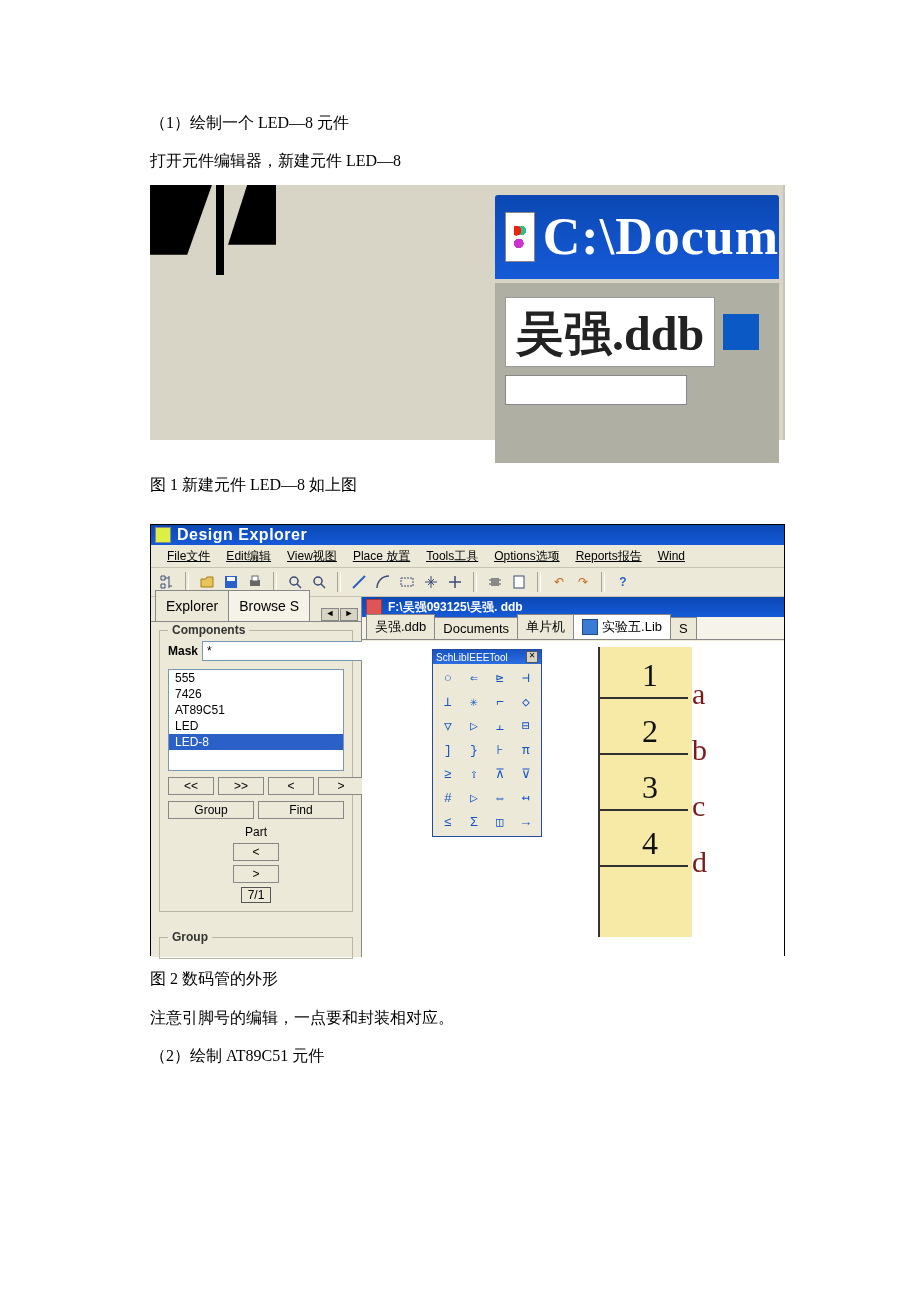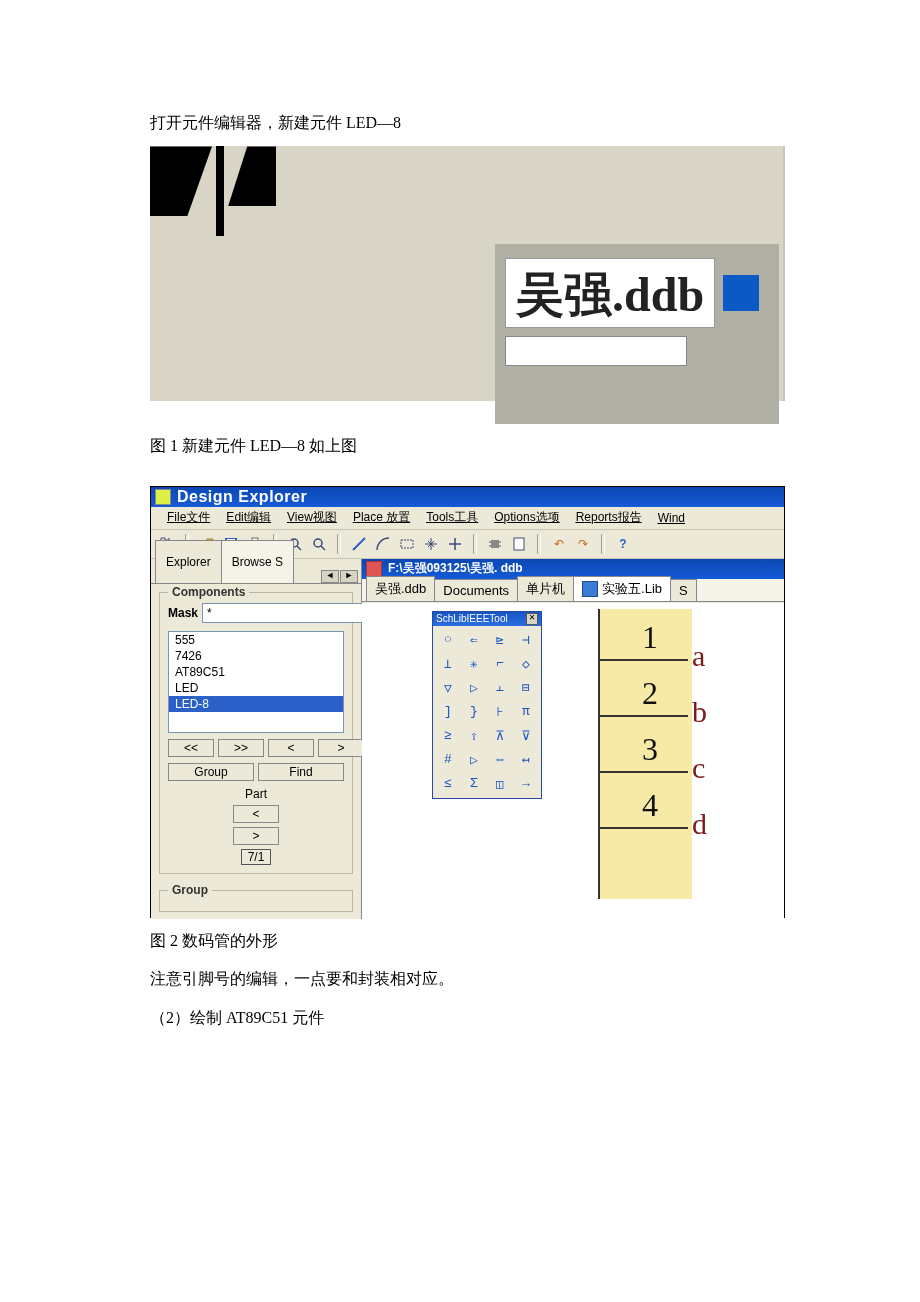--- a/index.html
+++ b/index.html
@@ -181,32 +181,32 @@
     border-bottom: 1px solid #888;
     height: 22px;
     align-items: flex-end;
     padding-left: 4px;
     gap: 0;
   }
   .shot2 .toptab {
     background: #ece9d8;
     border: 1px solid #888;
     border-bottom: none;
-    padding: 14px 10px;
-    font-size: 12px;
+    padding: 7px 10px;
+    font-size: 14px;
     margin-right: -1px;
   }
   .shot2 .toptab.active { background: #f5f3e8; font-weight: normal; }
   .shot2 .tab-arrow {
     width:16px; height:11px; background:#d8d4c4; border:1px solid #888;
     font-size:9px; line-height:9px; text-align:center;
   }
 
   .shot2 .groupbox {
-    margin: 8px 8px 8px 8px;
+    margin: 8px 8px 17px 8px;
     border: 1px solid #b9b6a5;
     padding: 6px 8px 8px 8px;
     position: relative;
   }
   .shot2 .groupbox > .glabel {
     position: absolute;
     top: -8px; left: 8px;
     background: #ece9d8;
     padding: 0 4px;
     font-weight: bold;
@@ -348,27 +348,32 @@
     position:absolute; left:100px; width:72px;
     font-family:"Times New Roman",serif;
     font-size:30px; color:#7a1a1a;
   }
 </style>
 </head>
 <body>
 
 <div class="page">
 
+  <p class="para">（1）绘制一个 LED—8 元件</p>
   <p class="para">打开元件编辑器，新建元件 LED—8</p>
 
   <div class="shot1">
     <div class="big-black-shapes">
       <div class="bk a"></div>
       <div class="bk b"></div>
       <div class="bk c"></div>
+    </div>
+    <div class="titlebar">
+      <span class="appicon"></span>
+      <span class="title">C:\Docum</span>
     </div>
     <div class="content">
       <div style="display:flex;gap:8px;align-items:center;">
         <span class="ddb-tab">
           <span>吴强.ddb</span>
         </span>
         <span class="ddb-icon"></span>
       </div>
       <div class="sheet"></div>
     </div>

